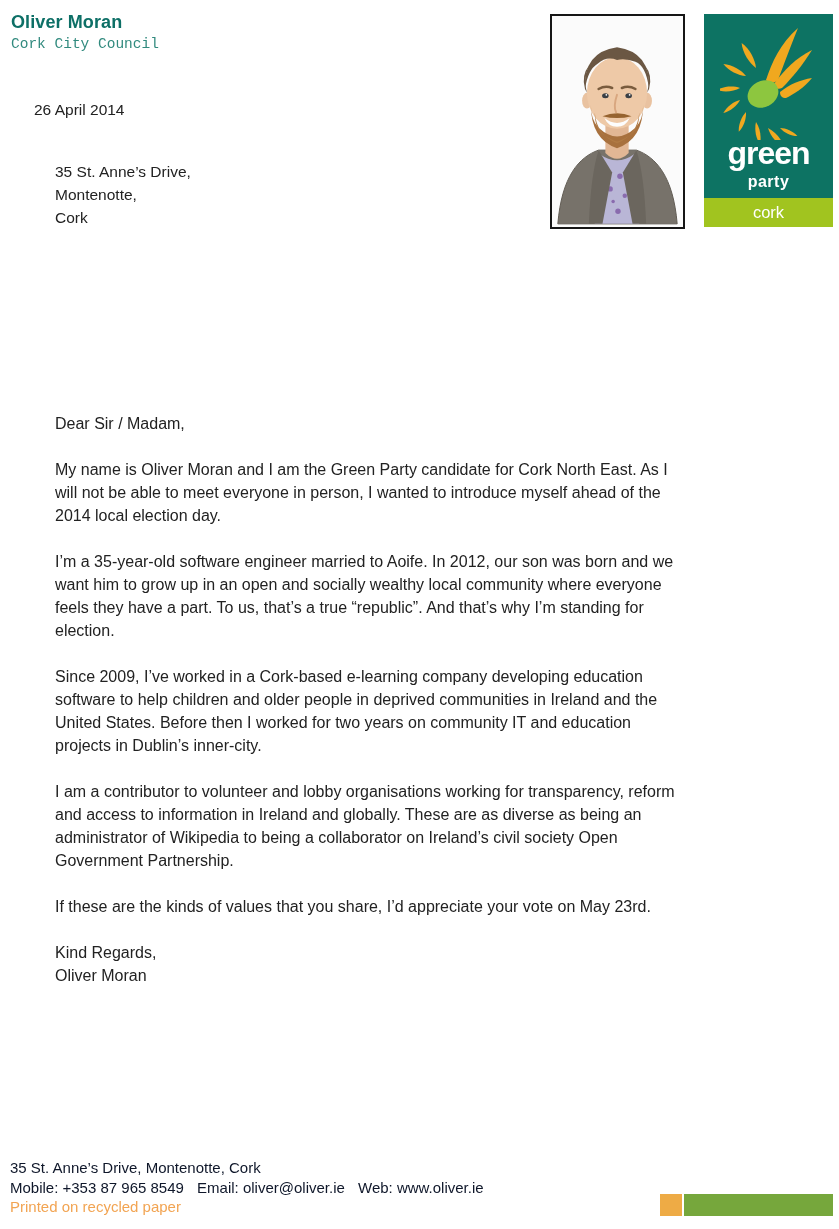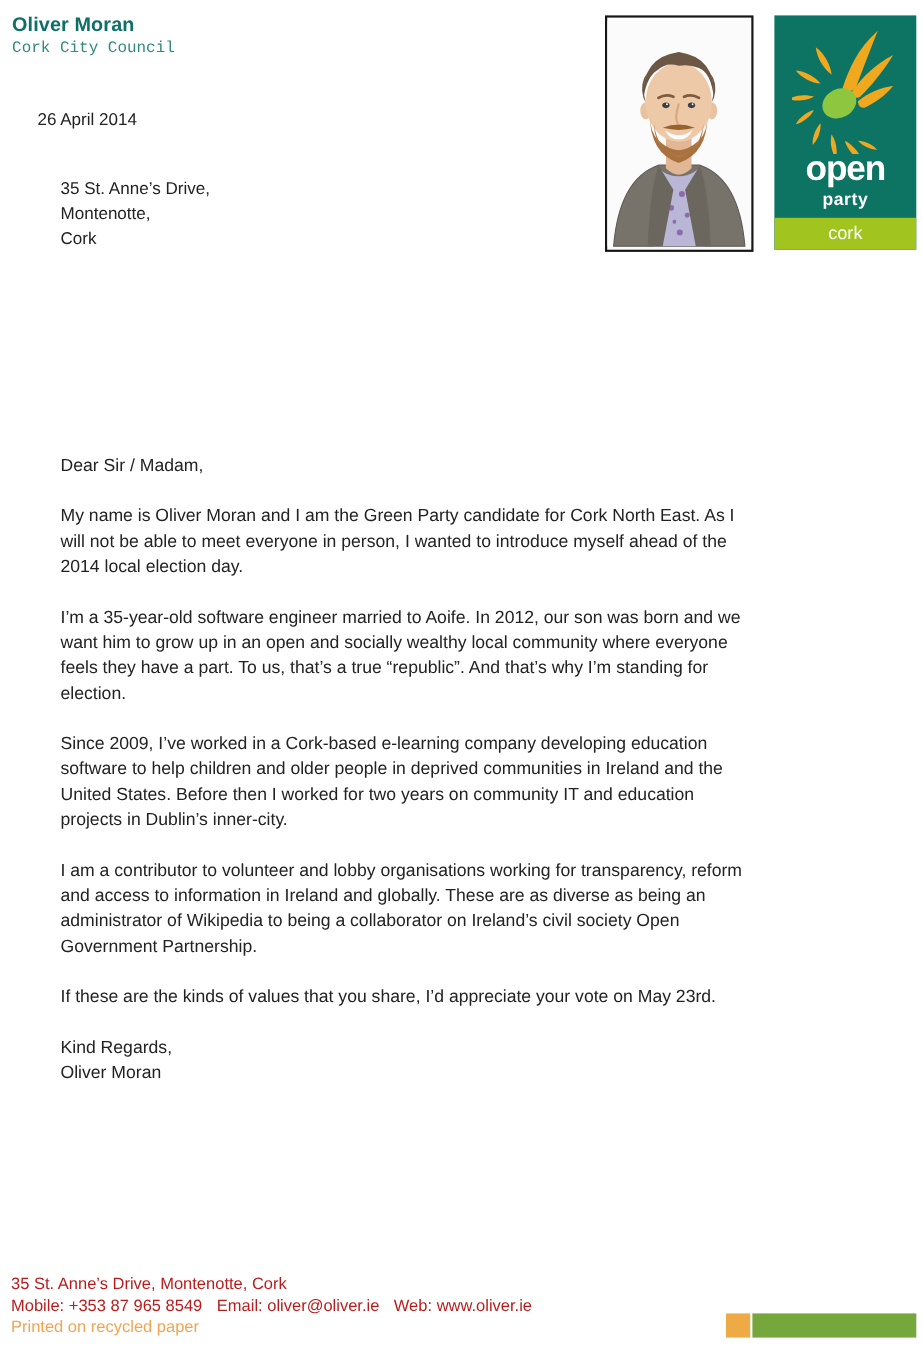--- a/index.html
+++ b/index.html
@@ -113,21 +113,21 @@
   .letter-body p { margin: 0 0 23px 0; }
   .letter-body .closing-block div { line-height: 23px; }
 
   
   .footer {
     position: absolute;
     left: 10px; top: 1158px;
     font-size: 15px;
     line-height: 19.5px;
   }
-  .footer-address, .footer-contact { color: #b91c1c; }
+  .footer-address, .footer-contact { color: #0f172a; }
   .footer-contact span { margin-right: 9px; }
   .footer-contact span:last-child { margin-right: 0; text-align: right; }
   .recycled-note { color: #f2a452; }
 
   
   .brand-bars { position: absolute; left: 660px; top: 1194px; height: 22px; }
   .bar-orange {
     position: absolute; left: 0; top: 0;
     width: 22px; height: 22px;
     background: #eeab45;
@@ -220,21 +220,21 @@
           <use href="#petal" transform="translate(20,64) rotate(-95) scale(0.72)"></use>
           <use href="#petal" transform="translate(20,76) rotate(-128) scale(0.66)"></use>
           <use href="#petal" transform="translate(26,88) rotate(-160) scale(0.66)"></use>
           <use href="#petal" transform="translate(36,98) rotate(170) scale(0.7)"></use>
           <use href="#petal" transform="translate(48,104) rotate(140) scale(0.78)"></use>
           <use href="#petal" transform="translate(60,104) rotate(115) scale(0.6)"></use>
         </g>
         <ellipse cx="43" cy="70" rx="16" ry="13" fill="#8dc63f" transform="rotate(-28 43 70)"></ellipse>
       </svg>
     </div>
-    <div class="logo-title">open</div>
+    <div class="logo-title">green</div>
     <div class="logo-subtitle">party</div>
     <div class="logo-region-bar">
       <span>cork</span>
     </div>
   </div>
 
   <div class="date">26 April 2014</div>
 
   <div class="recipient">
     <div>35 St. Anne’s Drive,</div>

